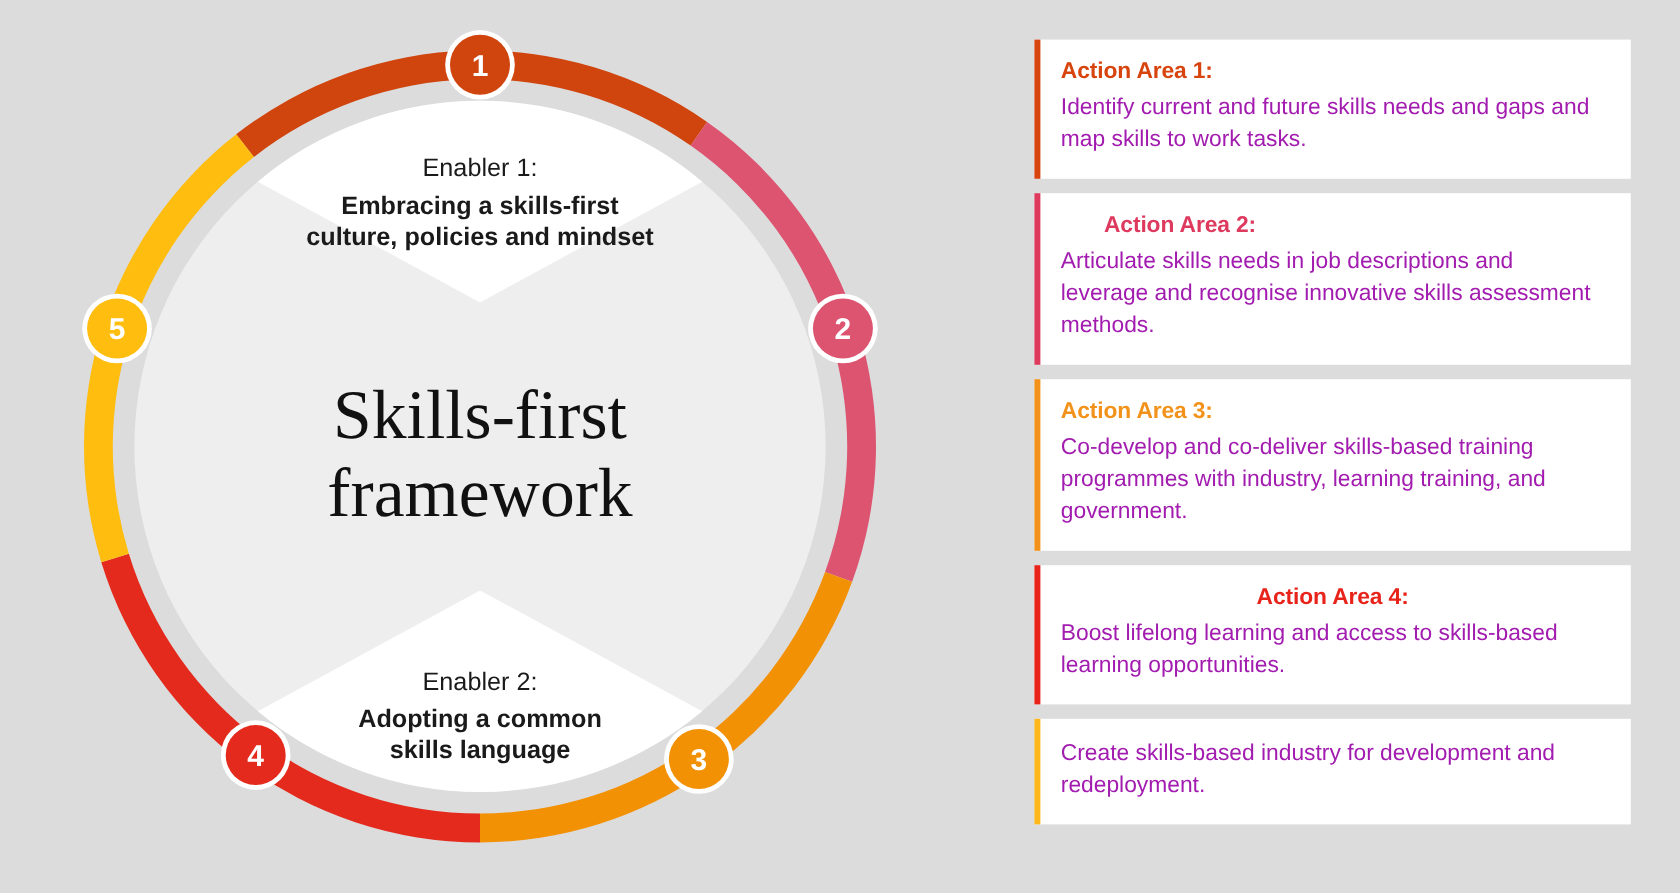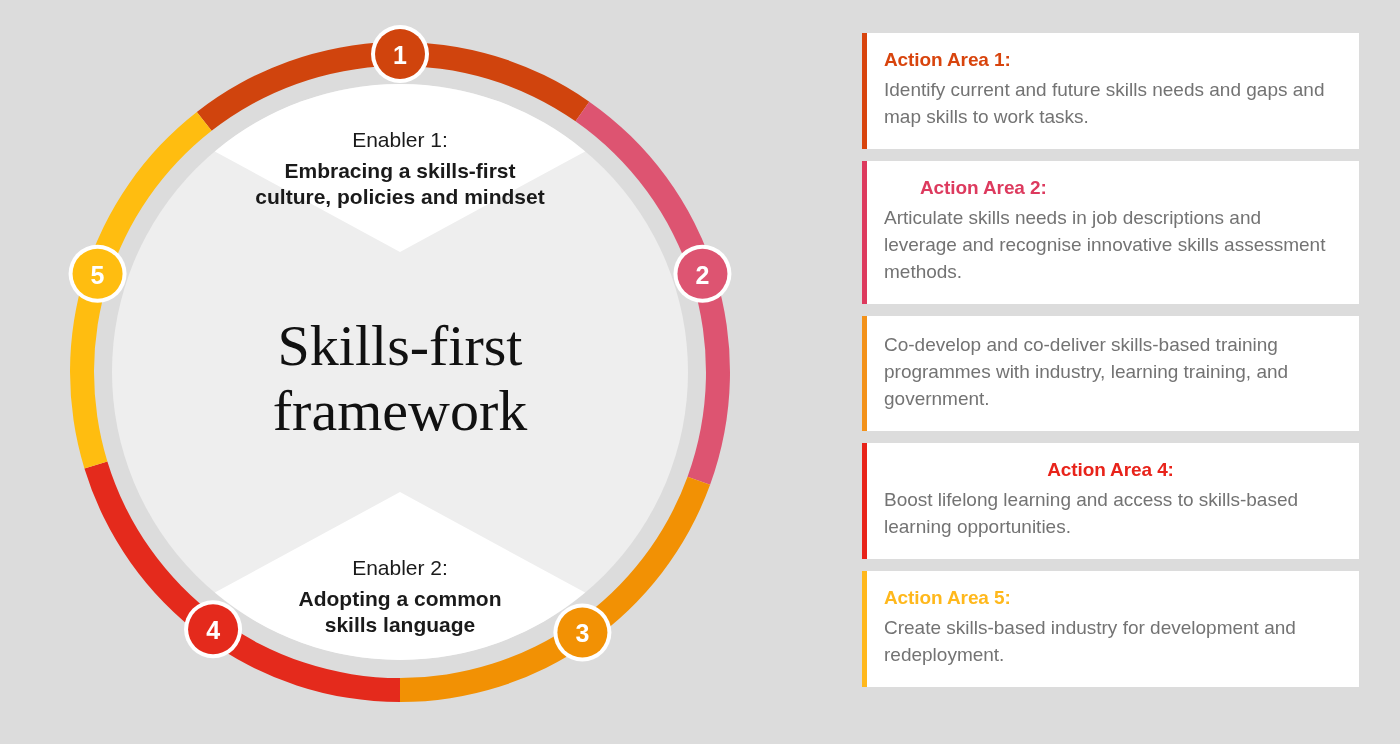--- a/index.html
+++ b/index.html
@@ -77,21 +77,21 @@
   }
   .card-title {
     font-size: 19px;
     font-weight: bold;
     margin: 0 0 6px 0;
     letter-spacing: -0.1px;
   }
   .card-body {
     font-size: 19px;
     line-height: 1.42;
-    color: #737373;
+    color: #a21caf;
     margin: 0;
   }
 </style>
 </head>
 <body>
 
 <div id="diagram-panel">
   <svg id="framework-svg" width="800" height="744" viewBox="0 0 800 744">
 
     <circle cx="400" cy="372" r="288" fill="#eeeeee"></circle>
@@ -154,28 +154,28 @@
   </div>
 
   <div class="action-card">
     <span class="card-accent" style="background: rgb(221, 58, 94);"></span>
     <p class="card-title" style="color: rgb(221, 58, 94); margin-left: 36px;">Action Area 2:</p>
     <p class="card-body">Articulate skills needs in job descriptions and leverage and recognise innovative skills assessment methods.</p>
   </div>
 
   <div class="action-card">
     <span class="card-accent" style="background: rgb(243, 146, 26);"></span>
+    <p class="card-title" style="color: rgb(243, 146, 26);">Action Area 3:</p>
     <p class="card-body">Co-develop and co-deliver skills-based training programmes with industry, learning training, and government.</p>
   </div>
 
   <div class="action-card">
     <span class="card-accent" style="background: rgb(232, 35, 26);"></span>
     <p class="card-title" style="color: rgb(232, 35, 26); text-align: center;">Action Area 4:</p>
     <p class="card-body">Boost lifelong learning and access to skills-based learning opportunities.</p>
   </div>
 
   <div class="action-card">
     <span class="card-accent" style="background: rgb(255, 184, 28);"></span>
-    <p class="card-title" style="color: rgb(255, 184, 28);">Action Area 5:</p>
     <p class="card-body">Create skills-based industry for development and redeployment.</p>
   </div>
 
 </div>
 
 </body></html>

